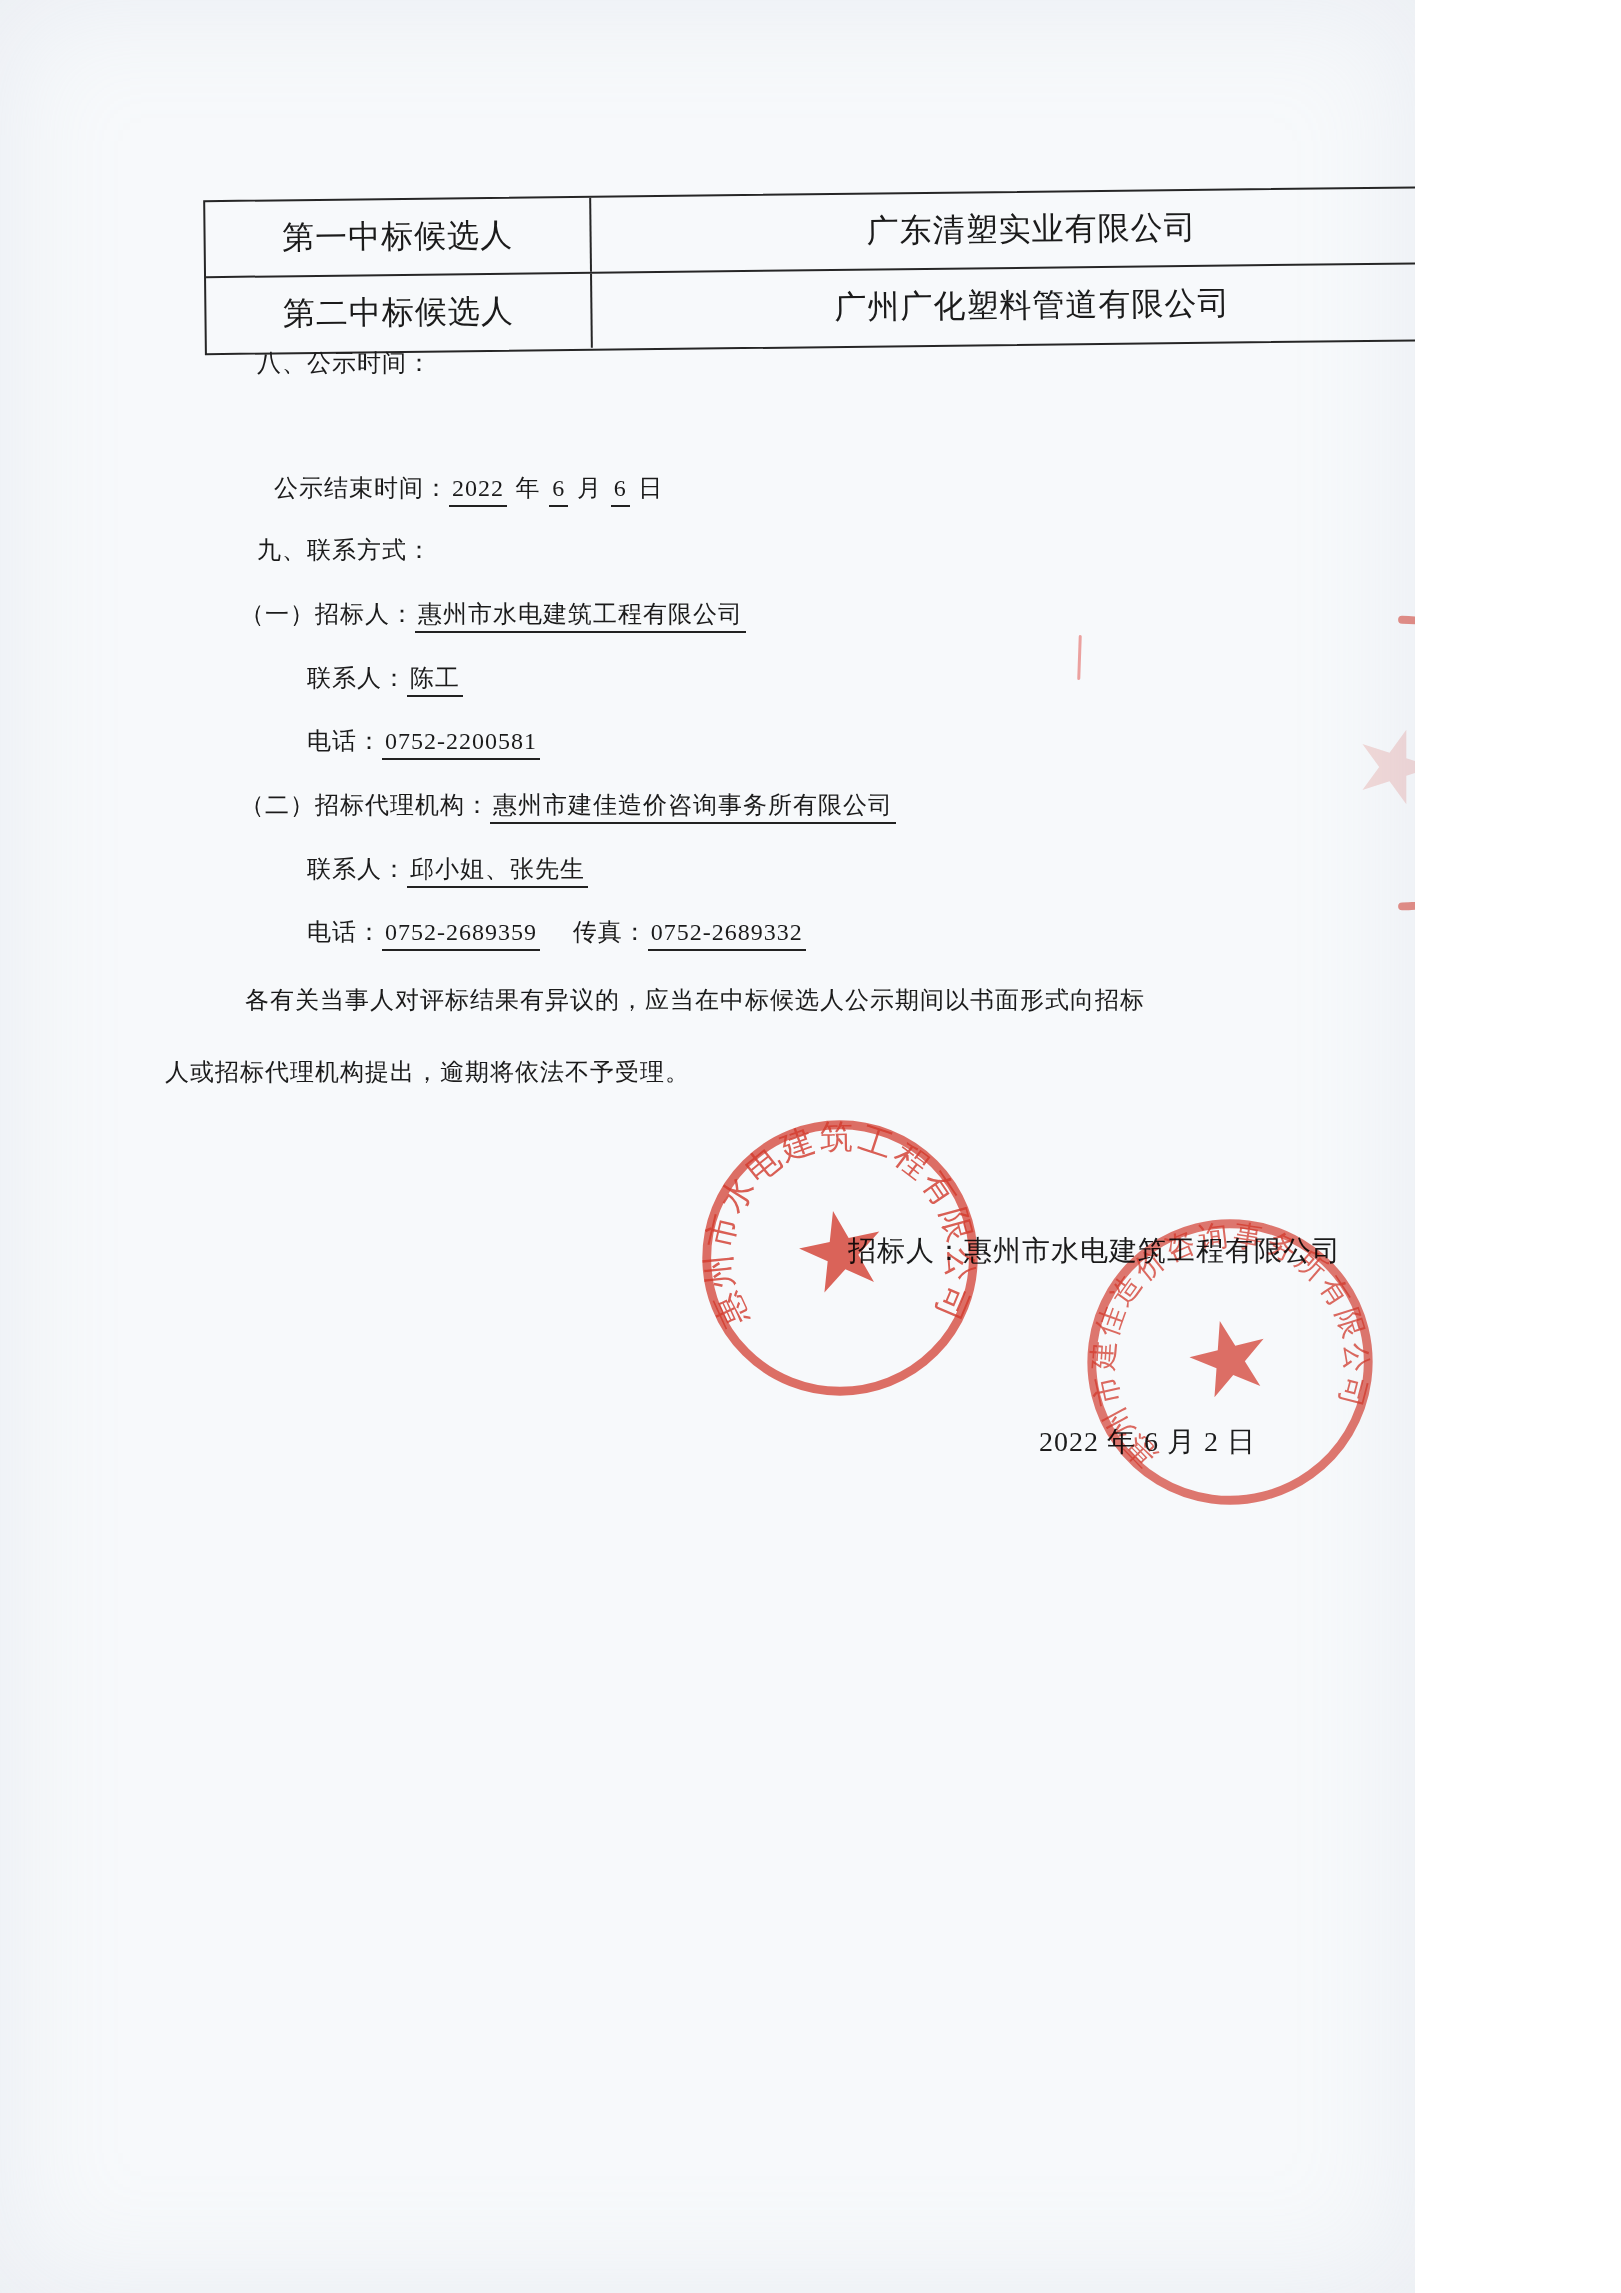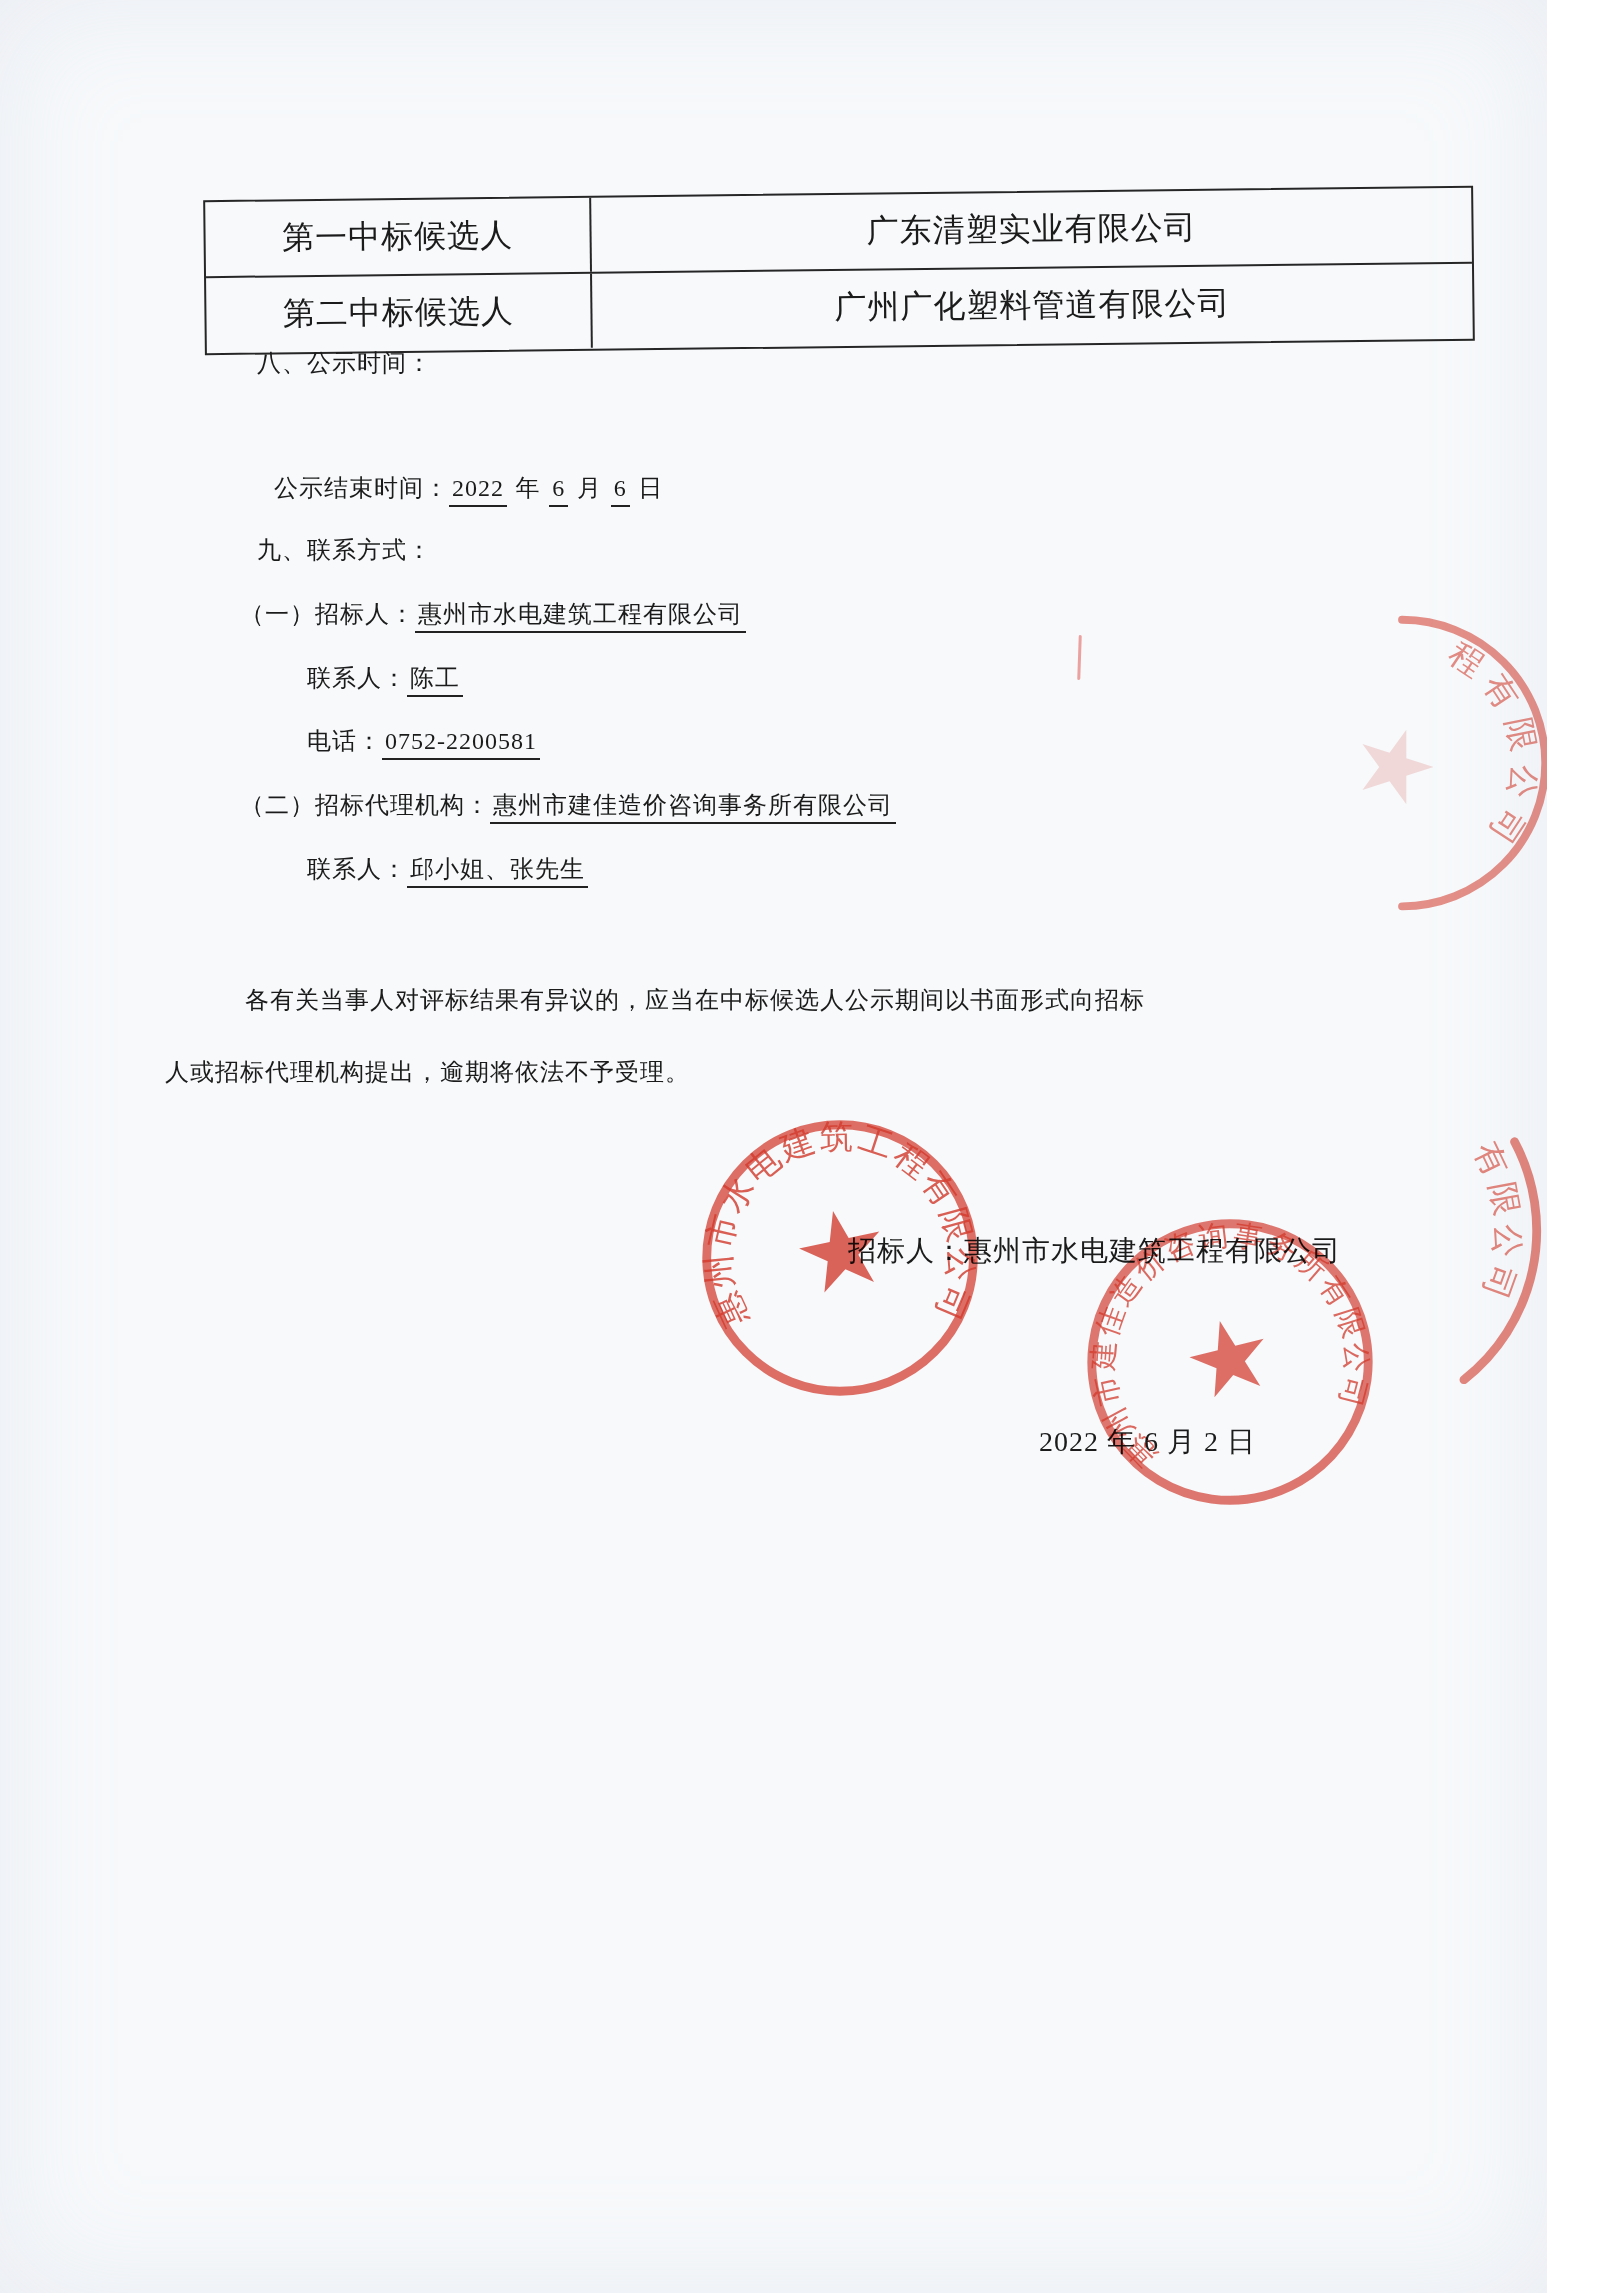--- a/index.html
+++ b/index.html
@@ -1,17 +1,17 @@
 <!DOCTYPE html>
 <html><head>
 <meta charset="utf-8">
 <style>
   html,body{margin:0;padding:0;}
   .page{
-    position:relative; width:1547px; height:2294px; overflow:hidden;
+    position:relative; width:1415px; height:2294px; overflow:hidden;
     background:#f7f9fb;
     box-shadow: inset 0 0 118px rgba(185,195,212,.22);
     font-family:"Liberation Serif","DejaVu Serif",serif;
     color:#1b1b1b;
   }
   .ln{position:absolute; white-space:nowrap; font-size:24px; line-height:1.25; letter-spacing:1px;}
   .u{border-bottom:2.5px solid #222; padding:0 2.9px 3.9px;}
   .dsep{margin:0 8.8px;}
   .gap{margin-left:33px;}
   
@@ -70,20 +70,23 @@
   </div>
 
   <div class="ln" style="left:240px; top:790px;">
     <span>（二）招标代理机构：</span><span class="u">惠州市建佳造价咨询事务所有限公司</span>
   </div>
 
   <div class="ln" style="left:307px; top:854px;">
     <span>联系人：</span><span class="u">邱小姐、张先生</span>
   </div>
 
+  <div class="ln" style="left:307px; top:917px;">
+    <span>电话：</span><span class="u">0752-2689359</span><span class="gap">传真：</span><span class="u">0752-2689332</span>
+  </div>
 
   <div class="ln" style="left:165px; top:1057px;">人或招标代理机构提出，逾期将依法不予受理。</div>
   <div class="ln" style="left:245px; top:985px;">各有关当事人对评标结果有异议的，应当在中标候选人公示期间以书面形式向招标</div>
 
   <div class="ln sig" style="left:848px; top:1233px;">招标人：惠州市水电建筑工程有限公司</div>
   <div class="ln sig" style="left:1039px; top:1424px;">2022 年 6 月 2 日</div>
 
   <div class="stray"></div>
 
   <svg class="stamp" style="left:693px; top:1111px;" width="294" height="294" viewBox="0 0 300 300">

